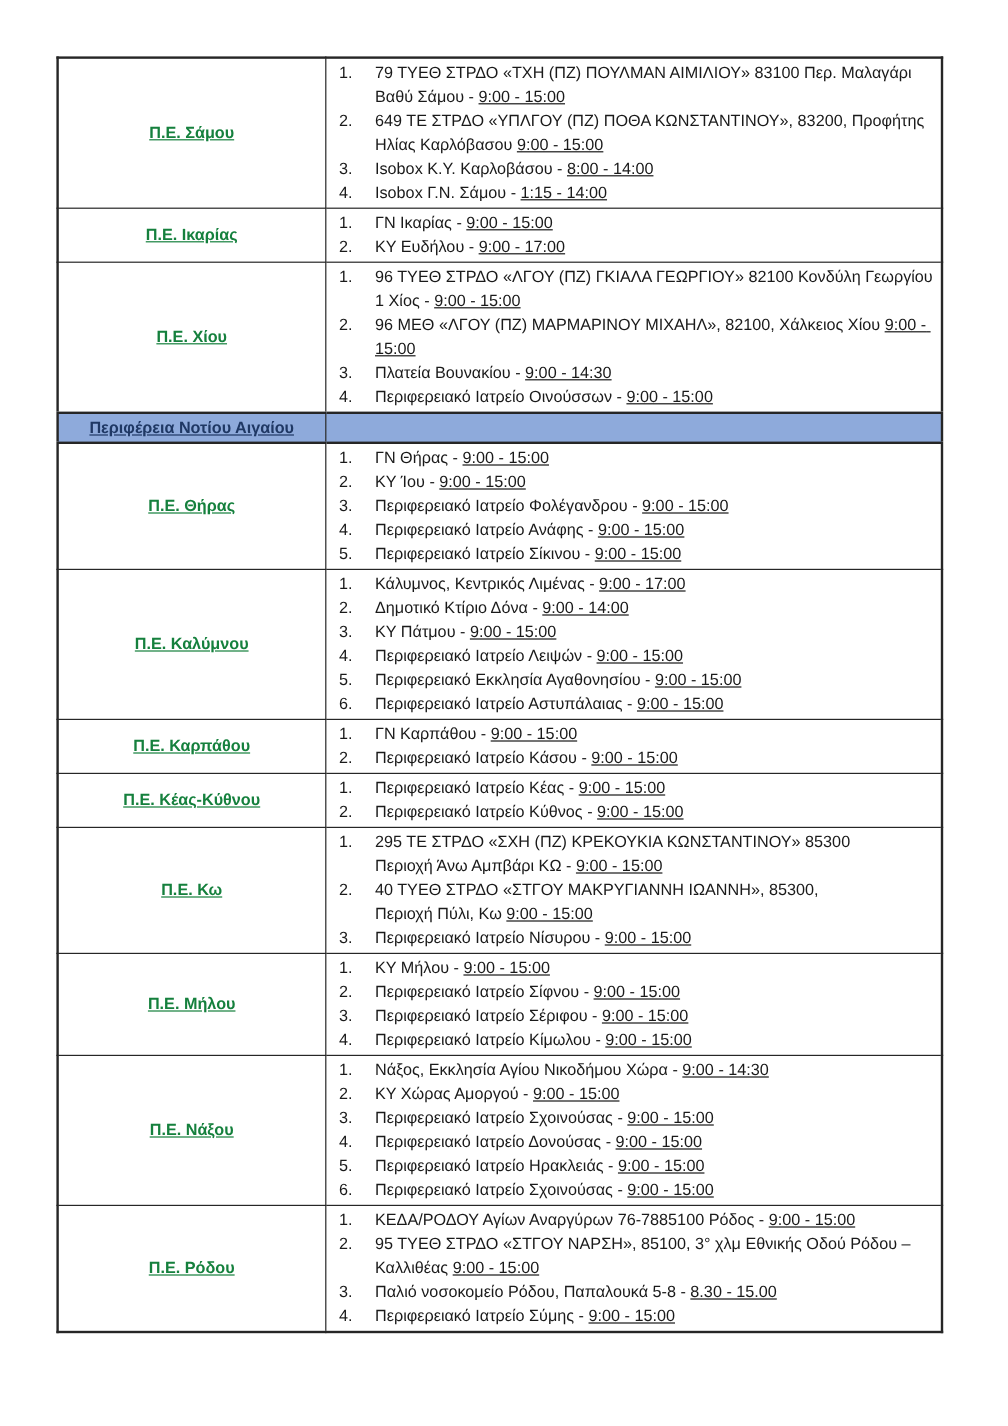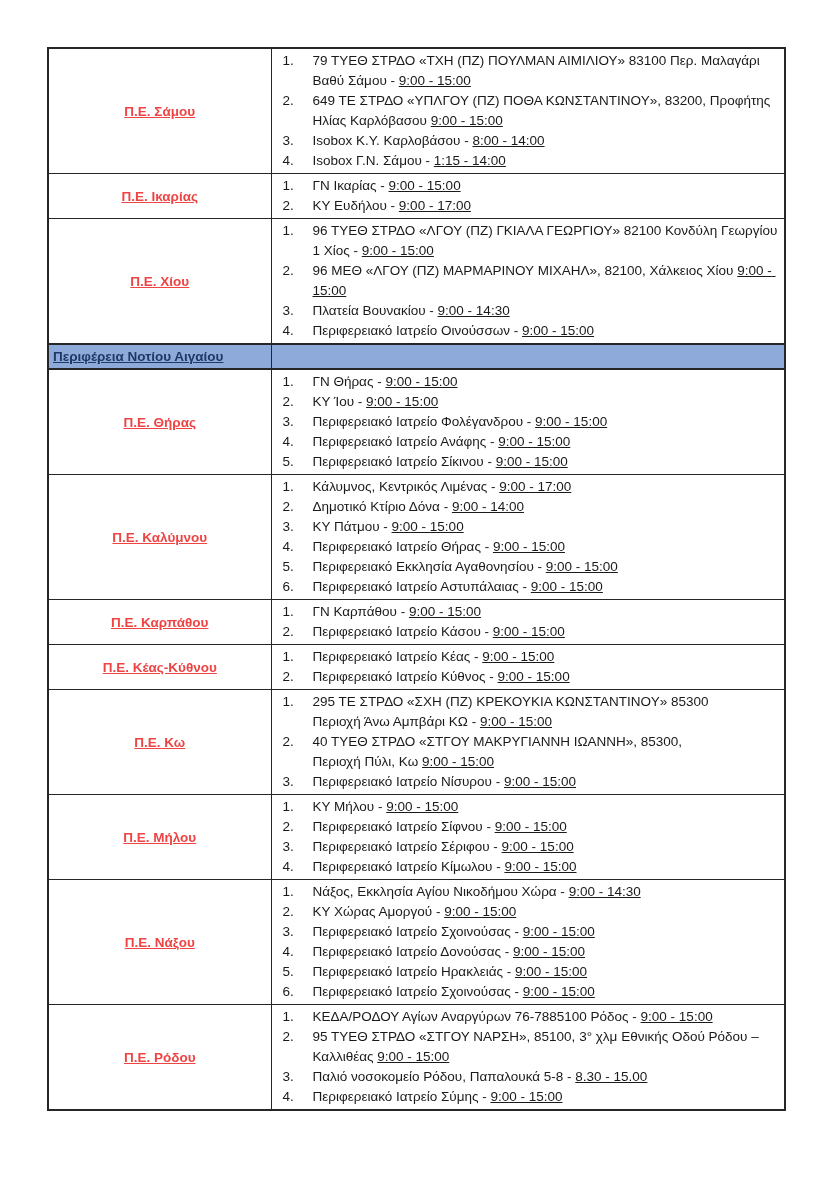--- a/index.html
+++ b/index.html
@@ -11,34 +11,34 @@
     position:absolute;left:47px;top:47px;width:739px;
     border-collapse:collapse;table-layout:fixed;
     border:2px solid #262626;
   }
   td{border:1.5px solid #262626;}
   td.label-cell{
     vertical-align:middle;text-align:center;
     padding:2px 4px;
   }
   .region-link{
-    color:#ef4444;font-weight:bold;font-size:13.5px;
+    color:#15803d;font-weight:bold;font-size:13.5px;
     text-decoration:underline;cursor:pointer;
   }
   td.content-cell{vertical-align:middle;padding:2px 4px 2px 8px;}
   .facility-list{display:block;}
   .facility-item{display:flex;font-size:13.5px;line-height:20px;}
   .item-num{flex:0 0 30px;padding-left:3px;}
   .item-text{flex:1;white-space:pre-wrap;padding-right:2px;}
   .item-hours{text-decoration:underline;margin-top:48px;}
   tr.section-row td{
     background:#8EAADB;border-top:2px solid #262626;border-bottom:2px solid #262626;
   }
   .section-label{
-    display:block;text-align:left;color:#1F3864;font-weight:bold;
+    display:block;text-align:center;color:#1F3864;font-weight:bold;
     font-size:13.5px;line-height:17px;text-decoration:underline;padding:1px 0;
   }
 </style>
 </head>
 <body>
 
 <div class="page">
   <table class="doc-table">
     <colgroup>
       <col style="width:223px">
@@ -160,21 +160,21 @@
               <div class="facility-item">
     <span class="item-num">2.</span>
     <span class="item-text"><span>Δημοτικό Κτίριο Δόνα - </span><span class="item-hours">9:00 - 14:00</span></span>
   </div>
               <div class="facility-item">
     <span class="item-num">3.</span>
     <span class="item-text"><span>ΚΥ Πάτμου - </span><span class="item-hours">9:00 - 15:00</span></span>
   </div>
               <div class="facility-item">
     <span class="item-num">4.</span>
-    <span class="item-text"><span>Περιφερειακό Ιατρείο Θήρας - </span><span class="item-hours">9:00 - 15:00</span></span>
+    <span class="item-text"><span>Περιφερειακό Ιατρείο Λειψών - </span><span class="item-hours">9:00 - 15:00</span></span>
   </div>
               <div class="facility-item">
     <span class="item-num">5.</span>
     <span class="item-text"><span>Περιφερειακό Εκκλησία Αγαθονησίου - </span><span class="item-hours">9:00 - 15:00</span></span>
   </div>
               <div class="facility-item">
     <span class="item-num">6.</span>
     <span class="item-text"><span>Περιφερειακό Ιατρείο Αστυπάλαιας - </span><span class="item-hours">9:00 - 15:00</span></span>
   </div>
             </div>

